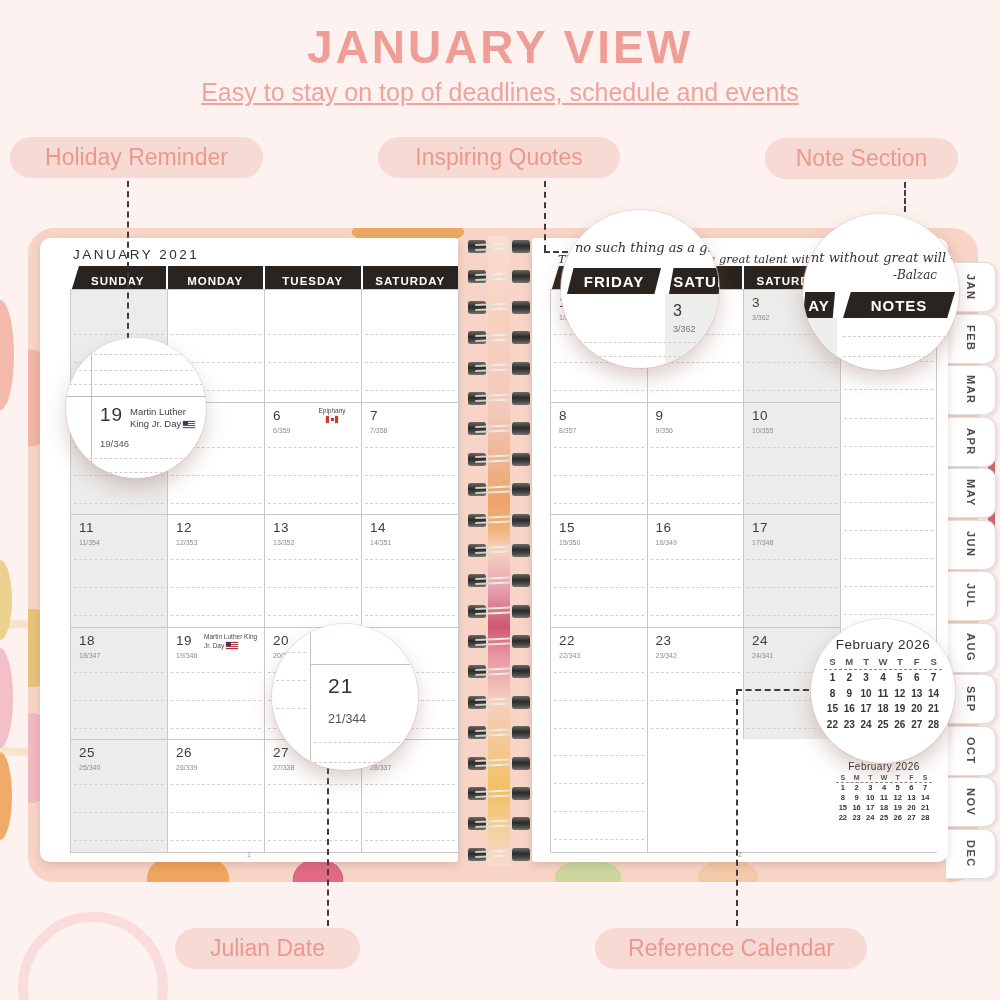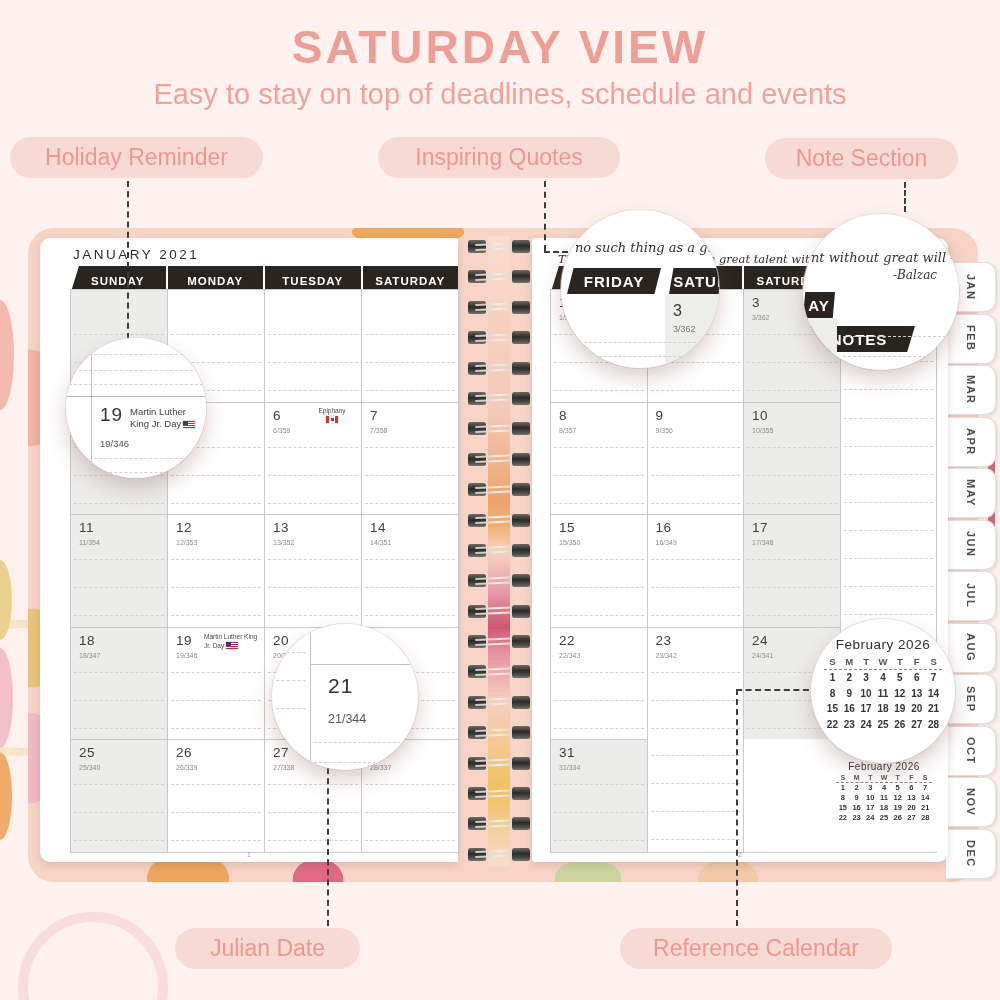--- a/index.html
+++ b/index.html
@@ -2,29 +2,29 @@
 <html><head>
 <meta charset="utf-8">
 <style>
   html,body{margin:0;padding:0;}
   .canvas{position:relative;width:1000px;height:1000px;background:#fdf2ef;overflow:hidden;
           font-family:"Liberation Sans",sans-serif;}
   
   .main-title{position:absolute;top:20px;left:0;right:0;text-align:center;
     font-size:46px;font-weight:bold;color:#ef9e97;letter-spacing:3px;}
   .subtitle{position:absolute;top:78px;left:0;right:0;text-align:center;
-    font-size:29px;color:#f0a39c;}
+    font-size:25px;color:#f0a39c;text-decoration:underline;}
   
   .pill{position:absolute;height:41px;line-height:41px;border-radius:21px;
     background:#f8dad5;color:#eb988f;font-size:23px;text-align:center;}
   #pill-holiday{left:10px;top:137px;width:253px;}
   #pill-quotes{left:378px;top:137px;width:242px;}
   #pill-notes{left:765px;top:138px;width:193px;}
   #pill-julian{left:175px;top:928px;width:185px;}
-  #pill-reference{left:620px;top:928px;width:272px;}
+  #pill-reference{left:595px;top:928px;width:272px;}
   
   .vline{position:absolute;width:0;border-left:2px dashed #3c3c3c;z-index:40;}
   .hline{position:absolute;height:0;border-top:2px dashed #3c3c3c;z-index:40;}
   #c-holiday{left:127px;top:181px;height:158px;}
   #c-quotes-v{left:544px;top:181px;height:70px;}
   #c-quotes-h{left:544px;top:251px;width:24px;}
   #c-notes{left:904px;top:182px;height:30px;}
   #c-julian{left:327px;top:768px;height:158px;}
   #c-ref-v{left:736px;top:689px;height:237px;}
   #c-ref-h{left:736px;top:689px;width:92px;}
@@ -139,39 +139,39 @@
   .m2-chips{left:6px;top:58px;}
   .m2-chips .chip{height:26px;font-size:15px;}
   .m2-chips .c1{width:94px;} .m2-chips .c2{width:64px;}
   .m2-day{position:absolute;left:112px;top:92px;font-size:16px;color:#3a3a3a;}
   .m2-jul{position:absolute;left:112px;top:114px;font-size:9px;color:#777;}
   #mag-note{left:803px;top:214px;width:156px;height:156px;}
   .m3-quote{position:absolute;left:8px;top:36px;right:0;font-family:"DejaVu Serif",serif;
     font-style:italic;font-size:13px;color:#333;white-space:nowrap;overflow:hidden;}
   .m3-attrib{position:absolute;right:22px;top:54px;font-family:"DejaVu Serif",serif;
     font-style:italic;font-size:12px;color:#333;}
-  .m3-chips{left:0;top:78px;flex-direction:column;}
+  .m3-chips{left:0;top:78px;}
   .m3-chips .chip{height:26px;font-size:15px;}
   .m3-chips .cA{width:32px;} .m3-chips .cB{width:112px;}
   .m3-gray{position:absolute;left:0;top:104px;width:34px;bottom:0;background:#ededeb;}
   #mag-julian{left:272px;top:624px;width:146px;height:146px;}
   .m4-vline{position:absolute;left:38px;top:0;bottom:0;border-left:1px solid #c2c2c0;}
   .m4-hline{position:absolute;left:38px;right:0;top:40px;border-top:1px solid #c2c2c0;}
   .m4-day{position:absolute;left:56px;top:50px;font-size:21px;color:#333;letter-spacing:1px;}
   .m4-jul{position:absolute;left:56px;top:88px;font-size:12.5px;color:#555;}
   .ld{left:4px;right:auto;width:30px;}
   #mag-ref{left:811px;top:619px;width:144px;height:144px;}
   #minical-mag{left:13px;top:18px;width:118px;}
 </style>
 </head>
 <body>
 
 <div class="canvas">
 
-  <div class="main-title">SATURDAY VIEW</div>
+  <div class="main-title">JANUARY VIEW</div>
   <div class="subtitle">Easy to stay on top of deadlines, schedule and events</div>
 
   <div class="pill" id="pill-quotes">Inspiring Quotes</div>
   <div class="pill" id="pill-holiday">Holiday Reminder</div>
   <div class="pill" id="pill-julian">Julian Date</div>
   <div class="pill" id="pill-notes">Note Section</div>
   <div class="pill" id="pill-reference">Reference Calendar</div>
 
   <div class="vline" id="c-holiday"></div>
   <div class="vline" id="c-quotes-v"></div>
@@ -484,27 +484,20 @@
         </div>
         <div class="cell shaded">
           <span class="dnum">24</span>
           <span class="jul">24/341</span>
           <i class="dline" style="top: 44px;"></i>
           <i class="dline" style="top: 72px;"></i>
           <i class="dline" style="top: 100px;"></i>
         </div>
         <div class="cell notes">
           <i class="dline" style="top: 16px;"></i>
-          <i class="dline" style="top: 44px;"></i>
-          <i class="dline" style="top: 72px;"></i>
-          <i class="dline" style="top: 100px;"></i>
-        </div>
-        <div class="cell shaded">
-          <span class="dnum">31</span>
-          <span class="jul">31/334</span>
           <i class="dline" style="top: 44px;"></i>
           <i class="dline" style="top: 72px;"></i>
           <i class="dline" style="top: 100px;"></i>
         </div>
         <div class="cell notes">
           <i class="dline" style="top: 16px;"></i>
           <i class="dline" style="top: 44px;"></i>
           <i class="dline" style="top: 72px;"></i>
           <i class="dline" style="top: 100px;"></i>
         </div>

